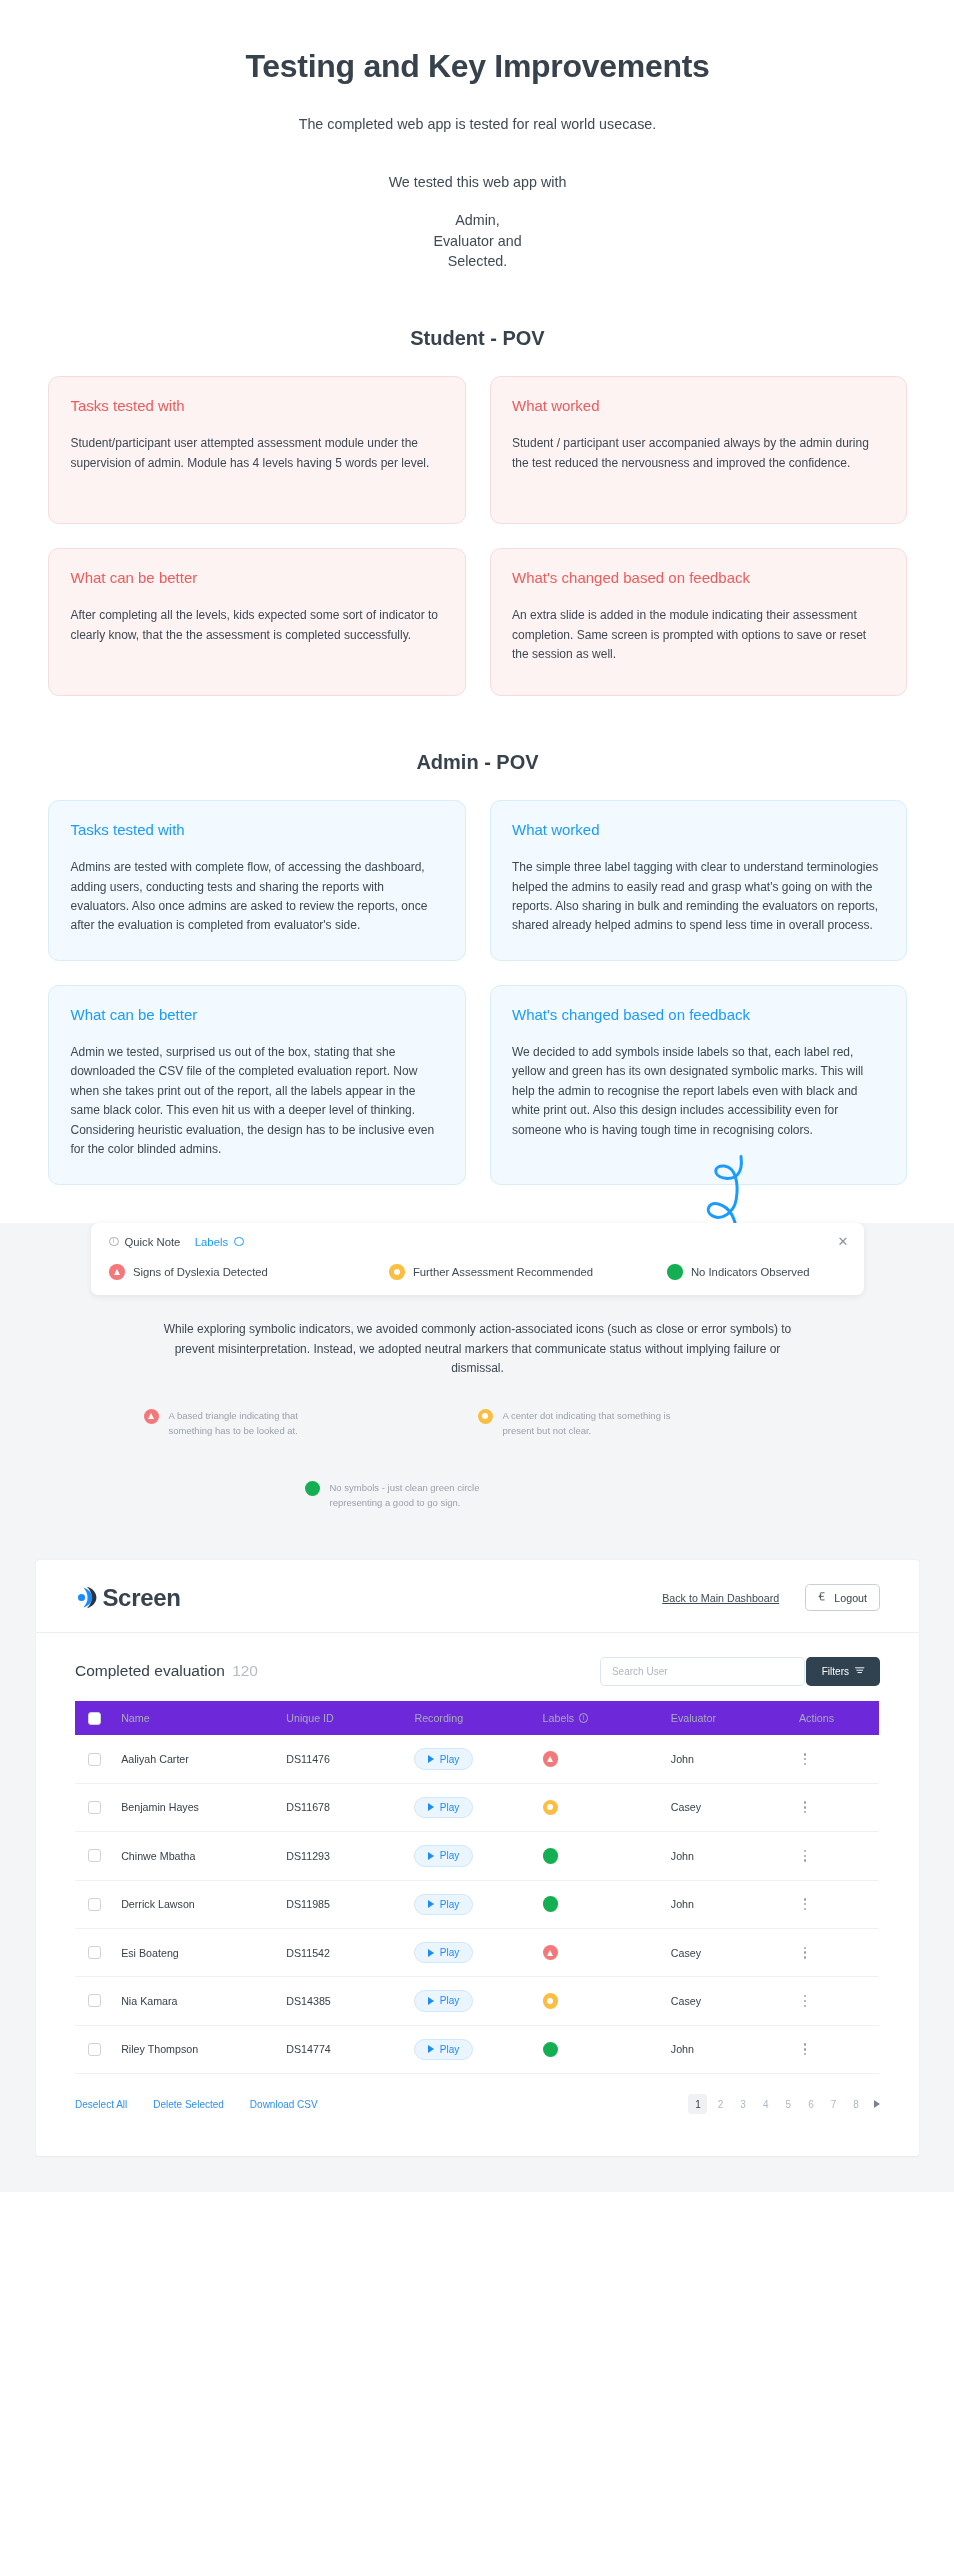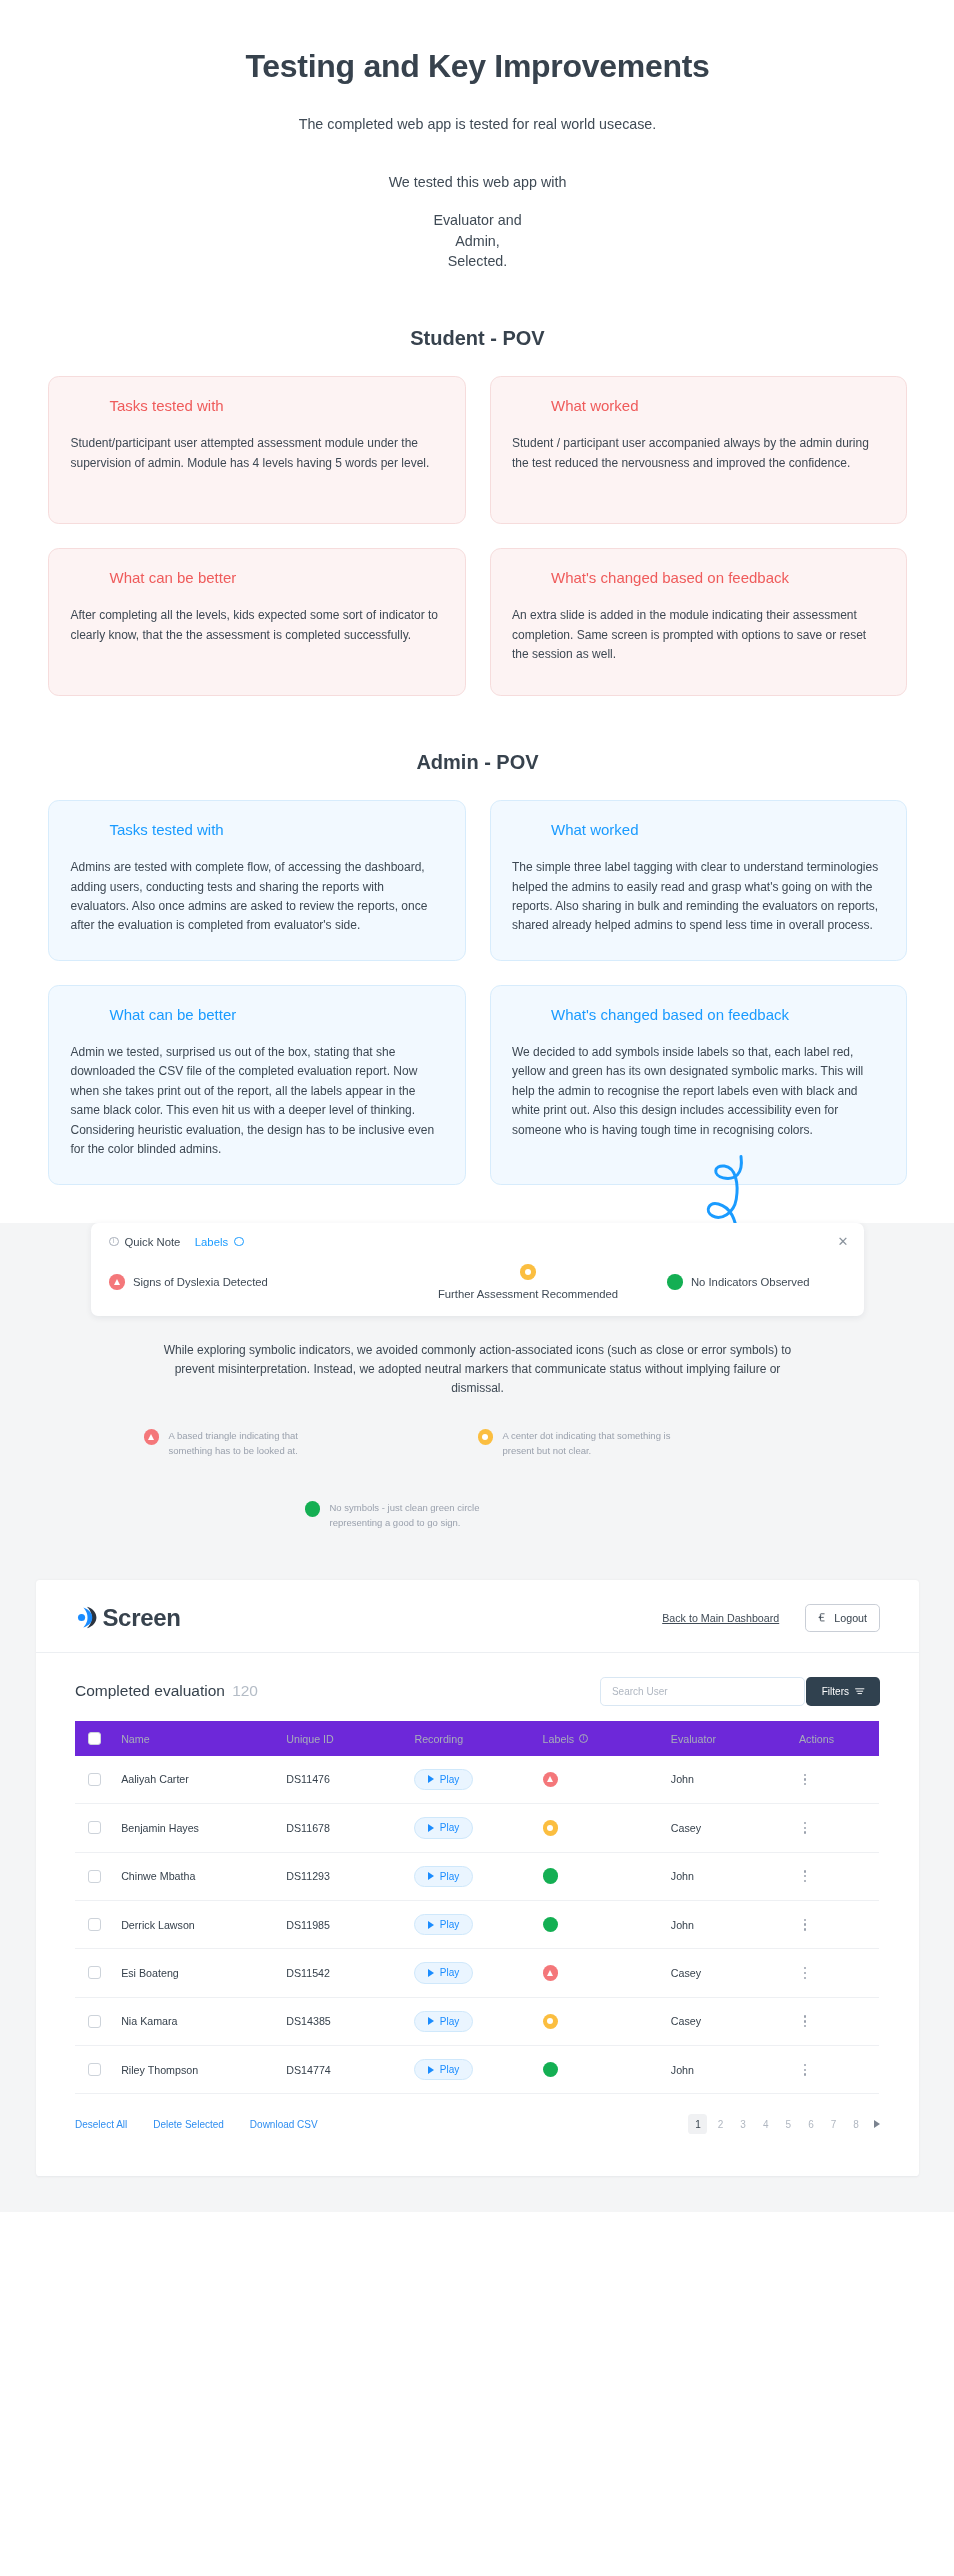--- a/index.html
+++ b/index.html
@@ -49,21 +49,21 @@
     min-height: 148px;
   }
   .card.red {
     background: #fdf3f3;
     border: 0.6px solid #f6dcdc;
   }
   .card.blue {
     background: #f2f9ff;
     border: 0.6px solid #d7ecfc;
   }
-  .card h3 { font-size: 15px; font-weight: 400; margin-bottom: 20px; margin-left: 39px; }
+  .card h3 { font-size: 15px; font-weight: 400; margin-bottom: 20px; }
   .card.red h3 { color: #ef5b5b; }
   .card.blue h3 { color: #1a9bff; }
   .card p { font-size: 12px; line-height: 1.62; color: #3d4853; }
 
   
   .grey-zone {
     background: #f4f5f6;
     padding: 0 0 36px 0;
     position: relative;
     margin-top: 33px;
@@ -96,21 +96,21 @@
   .note-head .qn { font-size: 11.3px; color:#3f4a55; }
   .note-head .labels-link { font-size: 11.3px; color:#1a9bff; margin-left: 8.4px; }
   .close-x {
     position: absolute;
     right: 15.5px; top: 12px;
     font-size: 13px; color:#8a939d; line-height:1;
   }
   .legend-row { display: flex; }
   .legend-item { display:flex; align-items:center; gap:8.4px; font-size:11.3px; color:#3f4a55; }
   .legend-item:nth-child(1) { width: 280px; }
-  .legend-item:nth-child(2) { width: 278px; flex-direction: column; }
+  .legend-item:nth-child(2) { width: 278px; }
 
   
   .marker { width: 15.5px; height: 15.5px; border-radius: 50%; flex: 0 0 15.5px;
             display:flex; align-items:center; justify-content:center; }
   .marker.red { background: #f4777a; }
   .marker.red i { display:block; width:0; height:0;
     border-left: 3.6px solid transparent; border-right: 3.6px solid transparent;
     border-bottom: 6px solid #fff; }
   .marker.yellow { background: #fbbe40; }
   .marker.yellow i { display:block; width:6px; height:6px; border-radius:50%; background:#fff; }
@@ -243,22 +243,22 @@
   }
   .info-circ.blue { border-color:#1a9bff; color:#1a9bff; }
 </style>
 </head>
 <body>
 
 <section class="hero">
   <h1>Testing and Key Improvements</h1>
   <div class="sub">The completed web app is tested for real world usecase.</div>
   <div class="tested-with">We tested this web app with</div>
+  <div class="role">Admin,</div>
   <div class="role">Evaluator and</div>
-  <div class="role">Admin,</div>
   <div class="role">Selected.</div>
 </section>
 
 <h2 class="section-title">Student - POV</h2>
 <div class="cards-wrap">
   <div class="card-row">
     <div class="card red">
       <h3>Tasks tested with</h3>
       <p>Student/participant user attempted assessment module under the supervision of admin. Module has 4 levels having 5 words per level.</p>
     </div>

